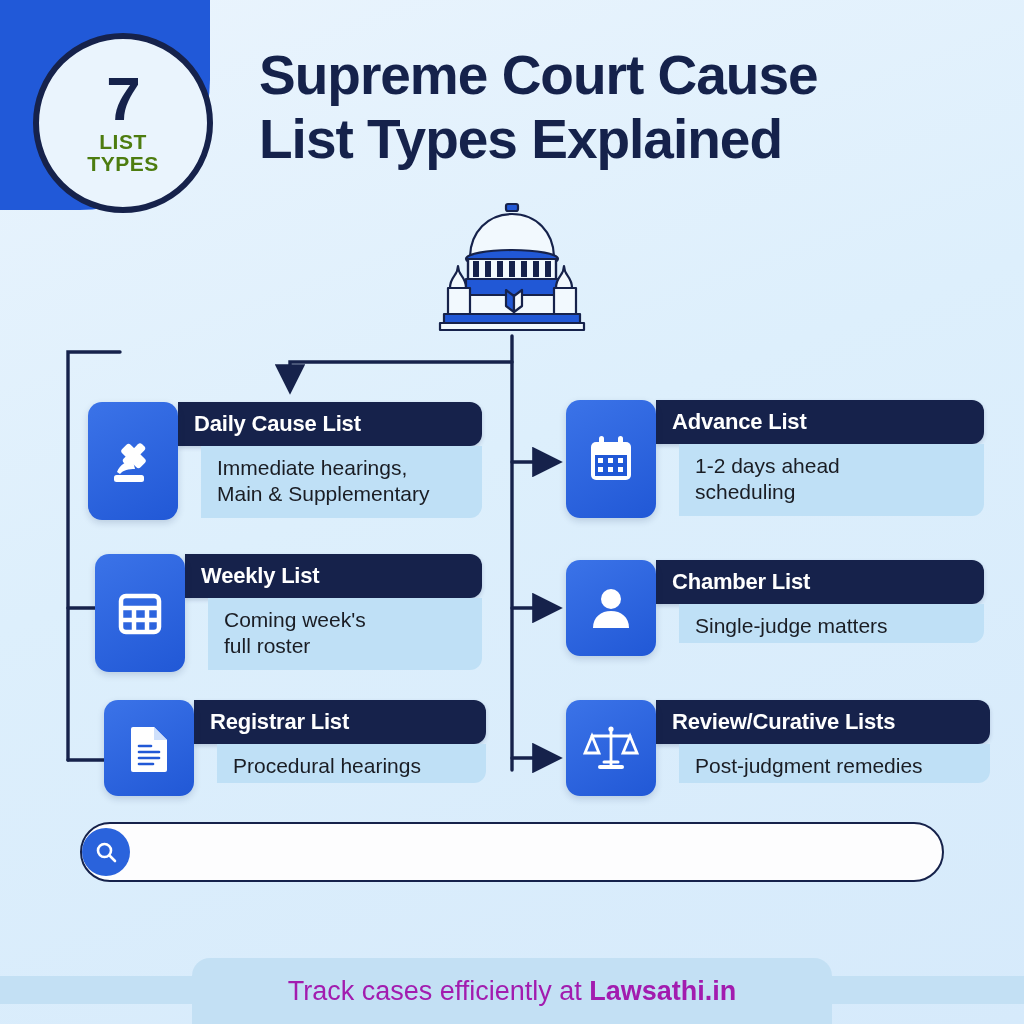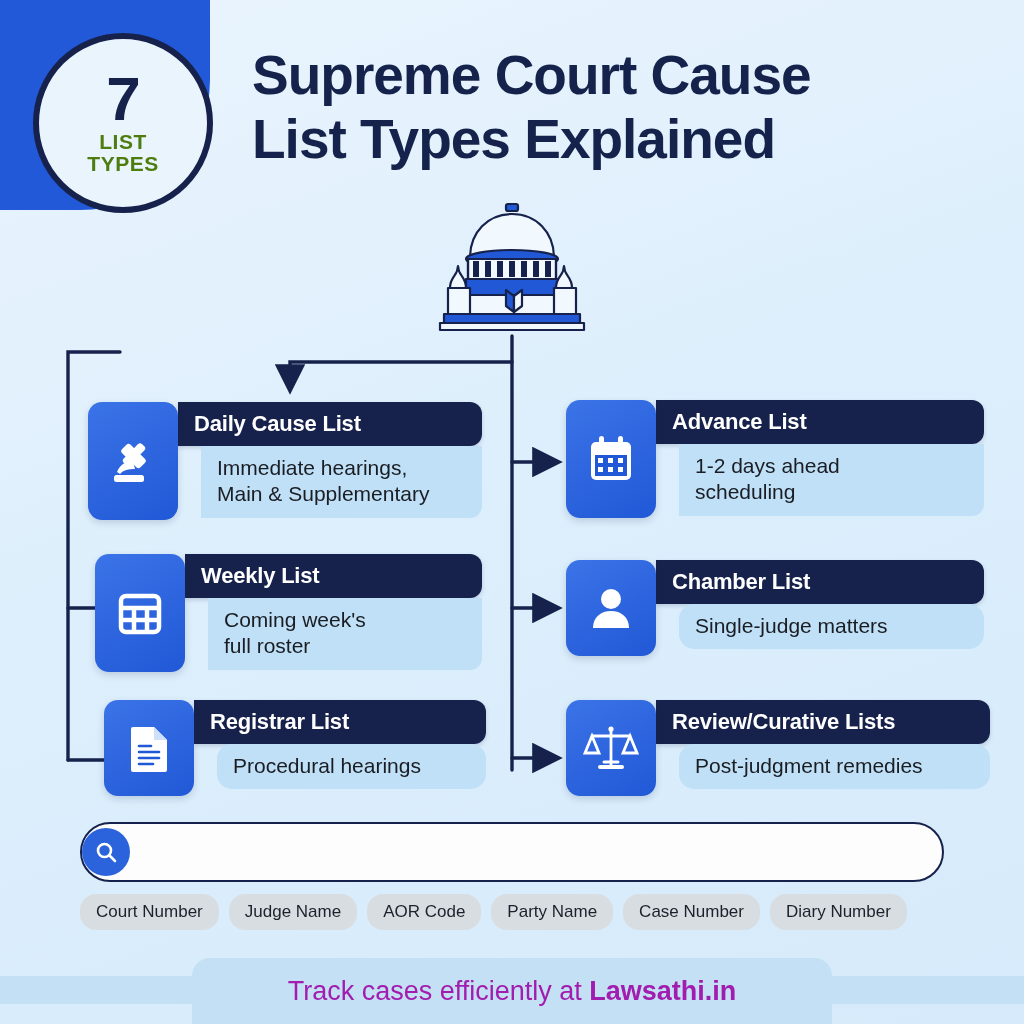--- a/index.html
+++ b/index.html
@@ -35,21 +35,21 @@
   }
   .badge-l1,.badge-l2{
     font-size:21px;font-weight:bold;color:#4d7c0f;line-height:1.08;letter-spacing:.5px;
   }
   
   .title{
     position:absolute;left:252px;top:44px;width:700px;
     font-size:55px;font-weight:bold;color:#15224b;line-height:1.16;
     letter-spacing:-1px;
   }
-  .title span{display:block;}
+  .title span{display:block;margin-left:7px;}
   
   .courthouse{position:absolute;left:432px;top:196px;width:160px;height:140px;}
   
   .wires{position:absolute;left:0;top:0;width:1024px;height:1024px;pointer-events:none;}
   
   .card{
     position:absolute;display:flex;align-items:flex-start;
   }
   .card .tile{
     width:90px;height:118px;border-radius:14px;flex:0 0 auto;
@@ -65,21 +65,21 @@
   .card .hdr{
     background:#16224b;color:#fff;font-size:22px;font-weight:bold;
     border-radius:0 12px 12px 0;padding:9px 18px 9px 16px;
     letter-spacing:-.2px;white-space:nowrap;
     box-shadow:0 2px 4px rgba(20,40,90,.18);
   }
   .card .desc{
     background:#bfe0f6;color:#1a1d24;font-size:21px;line-height:1.22;
     border-radius:0 0 12px 0;padding:9px 14px 12px 16px;margin-left:23px;
   }
-  .card.short .desc{padding-bottom:10px;border-radius:15px;}
+  .card.short .desc{padding-bottom:4px;}
   
   .search{
     position:absolute;left:80px;top:822px;width:864px;height:60px;
     background:#fdfdfe;border:2px solid #16224b;border-radius:32px;
     display:flex;align-items:center;box-sizing:border-box;
   }
   .search-input{
     flex:1 1 auto;border:0;outline:0;background:transparent;
     font-family:"Liberation Sans", sans-serif;font-size:21px;color:#8d97a6;
     padding-left:26px;
@@ -306,27 +306,19 @@
 
   <div class="search">
     <button class="search-btn">
       <svg width="24" height="24" viewBox="0 0 24 24" fill="none" stroke="#ffffff" stroke-width="2.6" stroke-linecap="round">
         <circle cx="10.5" cy="10.5" r="6.5"></circle>
         <path d="M15.5 15.5 L21 21"></path>
       </svg>
     </button>
   </div>
 
-  <div class="chips">
-    <div class="chip">Court Number</div>
-    <div class="chip">Judge Name</div>
-    <div class="chip">AOR Code</div>
-    <div class="chip">Party Name</div>
-    <div class="chip">Case Number</div>
-    <div class="chip">Diary Number</div>
-  </div>
 
   <div class="footer-band"></div>
   <div class="footer-panel">
     <div class="footer-text"><span>Track cases efficiently at </span><b>Lawsathi.in</b></div>
   </div>
 
 </div>
 
 </body></html>

